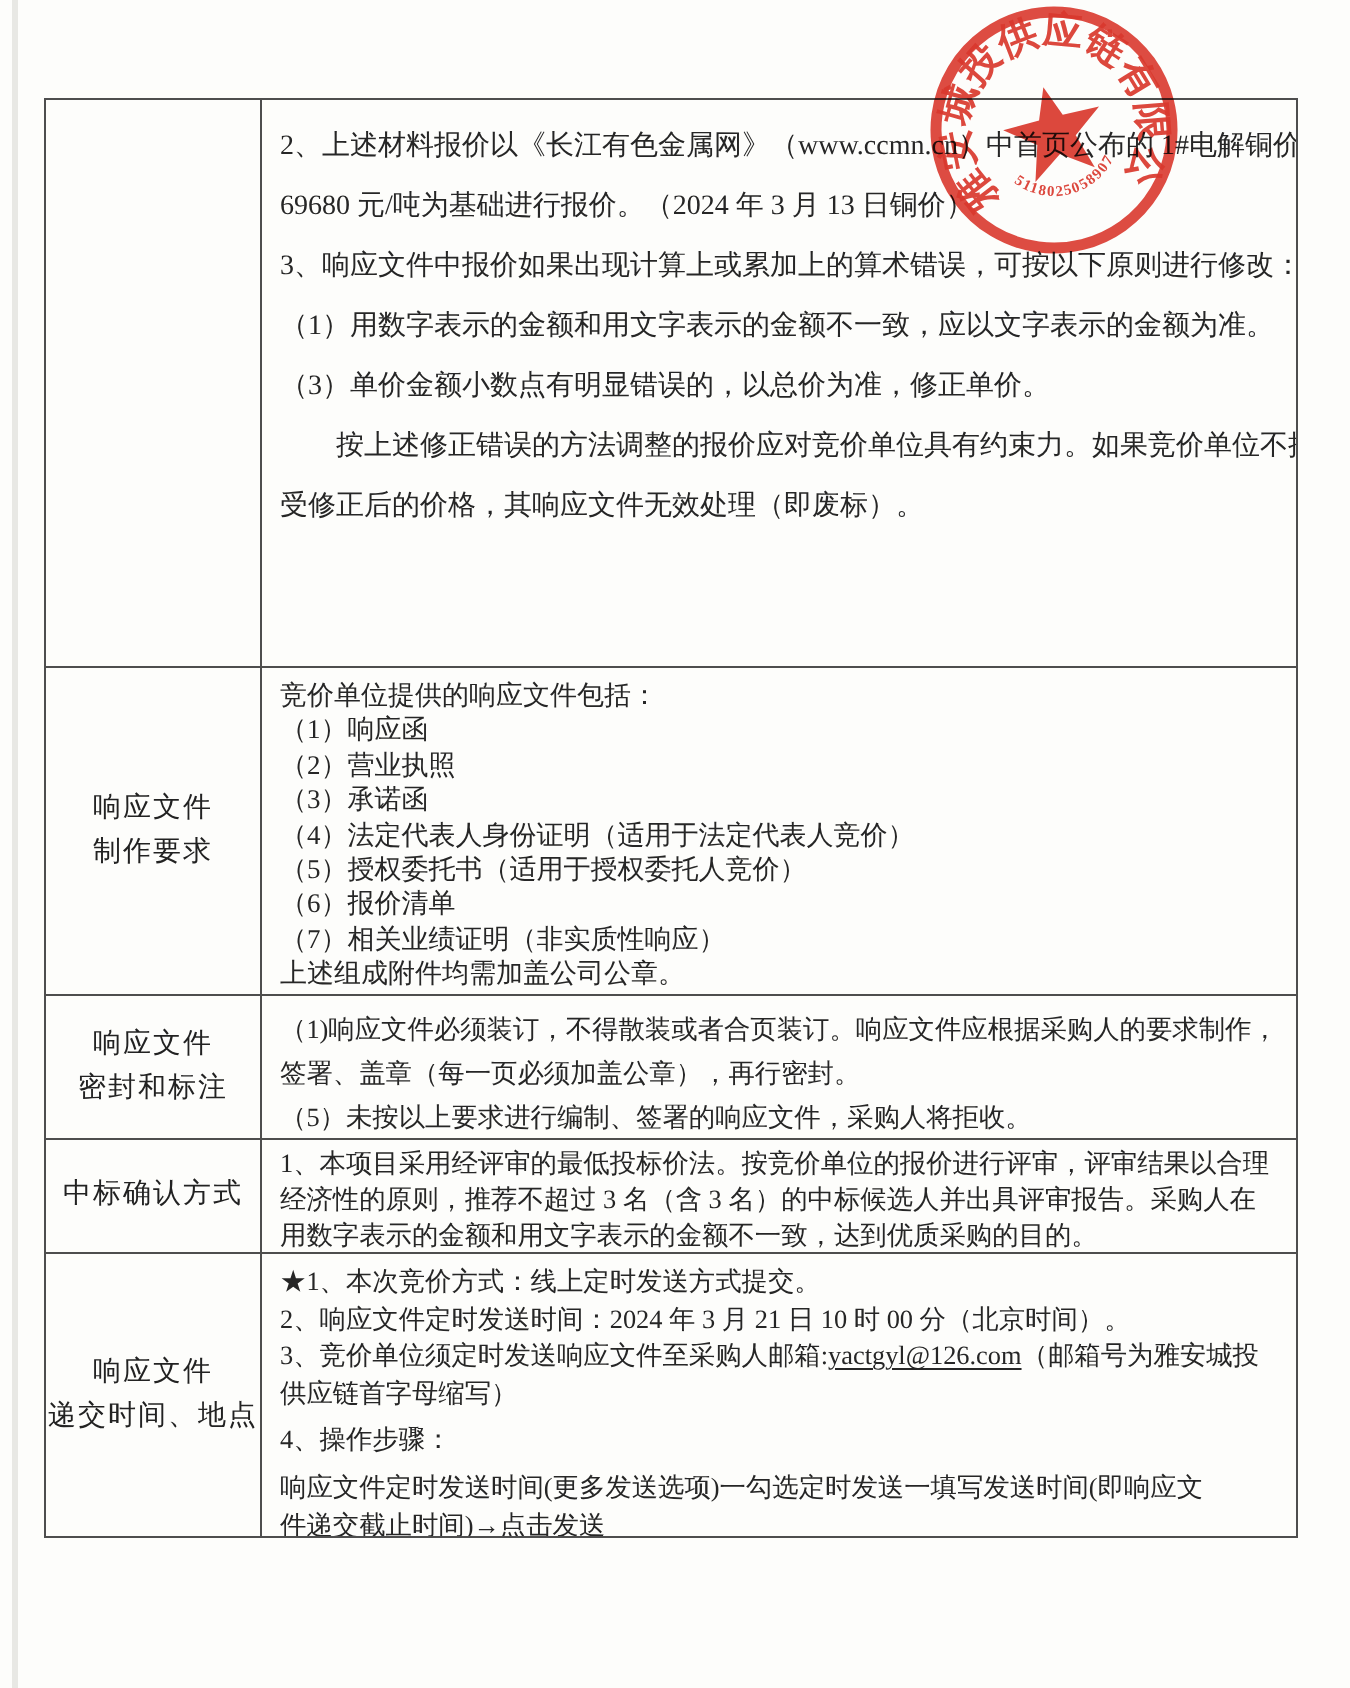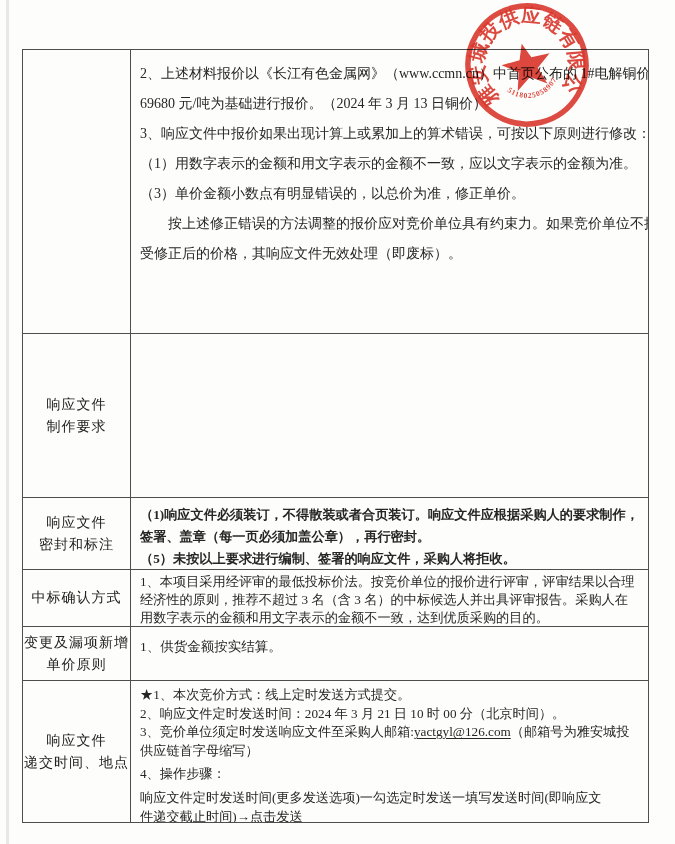--- a/index.html
+++ b/index.html
@@ -32,21 +32,21 @@
   .ln{white-space:nowrap;}
   
   .row-1{height:283px;}
   .row-1 .c-body{padding-top:9px;font-size:14px;line-height:30px;}
   .row-1 .indent{padding-left:28px;}
   
   .row-2{height:164px;}
   .row-2 .c-body{padding-top:5px;font-size:13.5px;line-height:17.4px;}
   
   .row-3{height:72px;}
-  .row-3 .c-body{padding-top:6px;font-size:13.2px;line-height:22px;font-weight:bold;}
+  .row-3 .c-body{padding-top:6px;font-size:13.2px;line-height:22px;}
   
   .row-4{height:57px;}
   .row-4 .c-body{padding-top:3px;font-size:13.2px;line-height:18px;}
   
   .row-5{height:54px;}
   .row-5 .c-body{padding-top:11px;font-size:13.5px;line-height:18px;}
   
   .row-6{height:142px;}
   .row-6 .c-body{padding-top:5px;font-size:13.2px;line-height:18.6px;}
   .row-6 .gap{margin-top:5px;}
@@ -77,20 +77,31 @@
         <div class="ln indent">按上述修正错误的方法调整的报价应对竞价单位具有约束力。如果竞价单位不接</div>
         <div class="ln">受修正后的价格，其响应文件无效处理（即废标）。</div>
       </div>
     </div>
 
     <div class="t-row row-2">
       <div class="c-label">
         <span>响应文件</span>
         <span>制作要求</span>
       </div>
+      <div class="c-body">
+        <div class="ln">竞价单位提供的响应文件包括：</div>
+        <div class="ln">（1）响应函</div>
+        <div class="ln">（2）营业执照</div>
+        <div class="ln">（3）承诺函</div>
+        <div class="ln">（4）法定代表人身份证明（适用于法定代表人竞价）</div>
+        <div class="ln">（5）授权委托书（适用于授权委托人竞价）</div>
+        <div class="ln">（6）报价清单</div>
+        <div class="ln">（7）相关业绩证明（非实质性响应）</div>
+        <div class="ln">上述组成附件均需加盖公司公章。</div>
+      </div>
     </div>
 
     <div class="t-row row-3">
       <div class="c-label">
         <span>响应文件</span>
         <span>密封和标注</span>
       </div>
       <div class="c-body">
         <div class="ln">（1)响应文件必须装订，不得散装或者合页装订。响应文件应根据采购人的要求制作，</div>
         <div class="ln">签署、盖章（每一页必须加盖公章），再行密封。</div>
@@ -102,29 +113,20 @@
       <div class="c-label">
         <span>中标确认方式</span>
       </div>
       <div class="c-body">
         <div class="ln">1、本项目采用经评审的最低投标价法。按竞价单位的报价进行评审，评审结果以合理</div>
         <div class="ln">经济性的原则，推荐不超过 3 名（含 3 名）的中标候选人并出具评审报告。采购人在</div>
         <div class="ln">用数字表示的金额和用文字表示的金额不一致，达到优质采购的目的。</div>
       </div>
     </div>
 
-    <div class="t-row row-5">
-      <div class="c-label">
-        <span>变更及漏项新增</span>
-        <span>单价原则</span>
-      </div>
-      <div class="c-body">
-        <div class="ln">1、供货金额按实结算。</div>
-      </div>
-    </div>
 
     <div class="t-row row-6">
       <div class="c-label">
         <span>响应文件</span>
         <span>递交时间、地点</span>
       </div>
       <div class="c-body">
         <div class="ln">★1、本次竞价方式：线上定时发送方式提交。</div>
         <div class="ln">2、响应文件定时发送时间：2024 年 3 月 21 日 10 时 00 分（北京时间）。</div>
         <div class="ln"><span>3、竞价单位须定时发送响应文件至采购人邮箱:</span><span class="email">yactgyl@126.com</span><span>（邮箱号为雅安城投</span></div>

